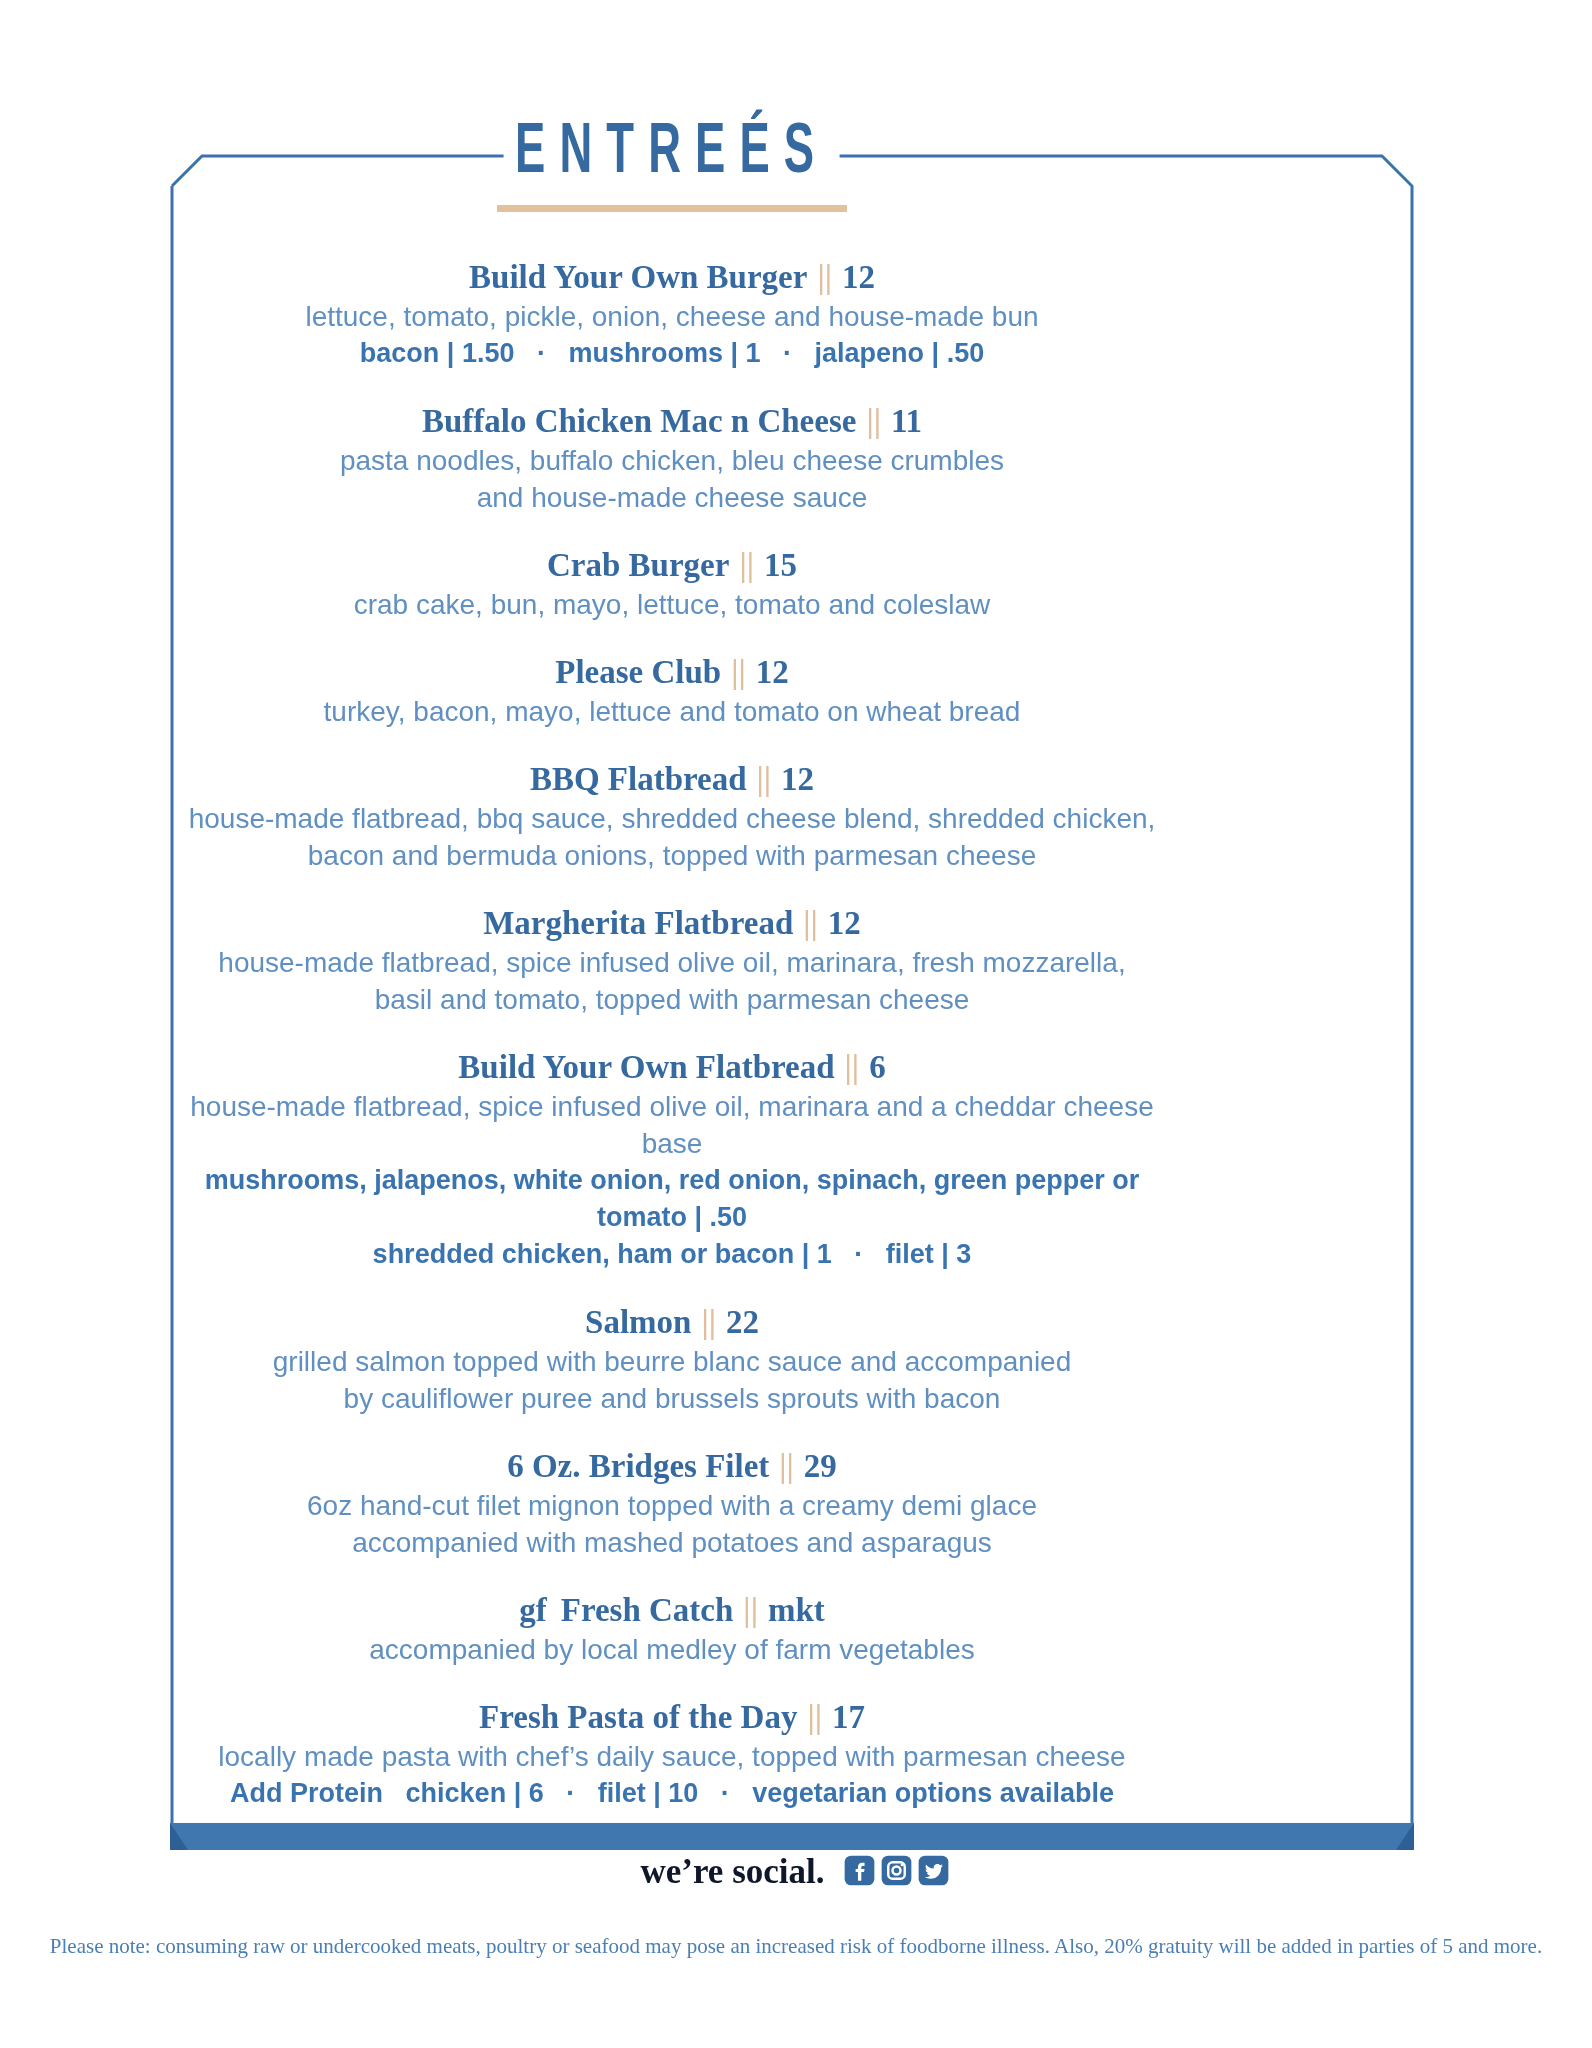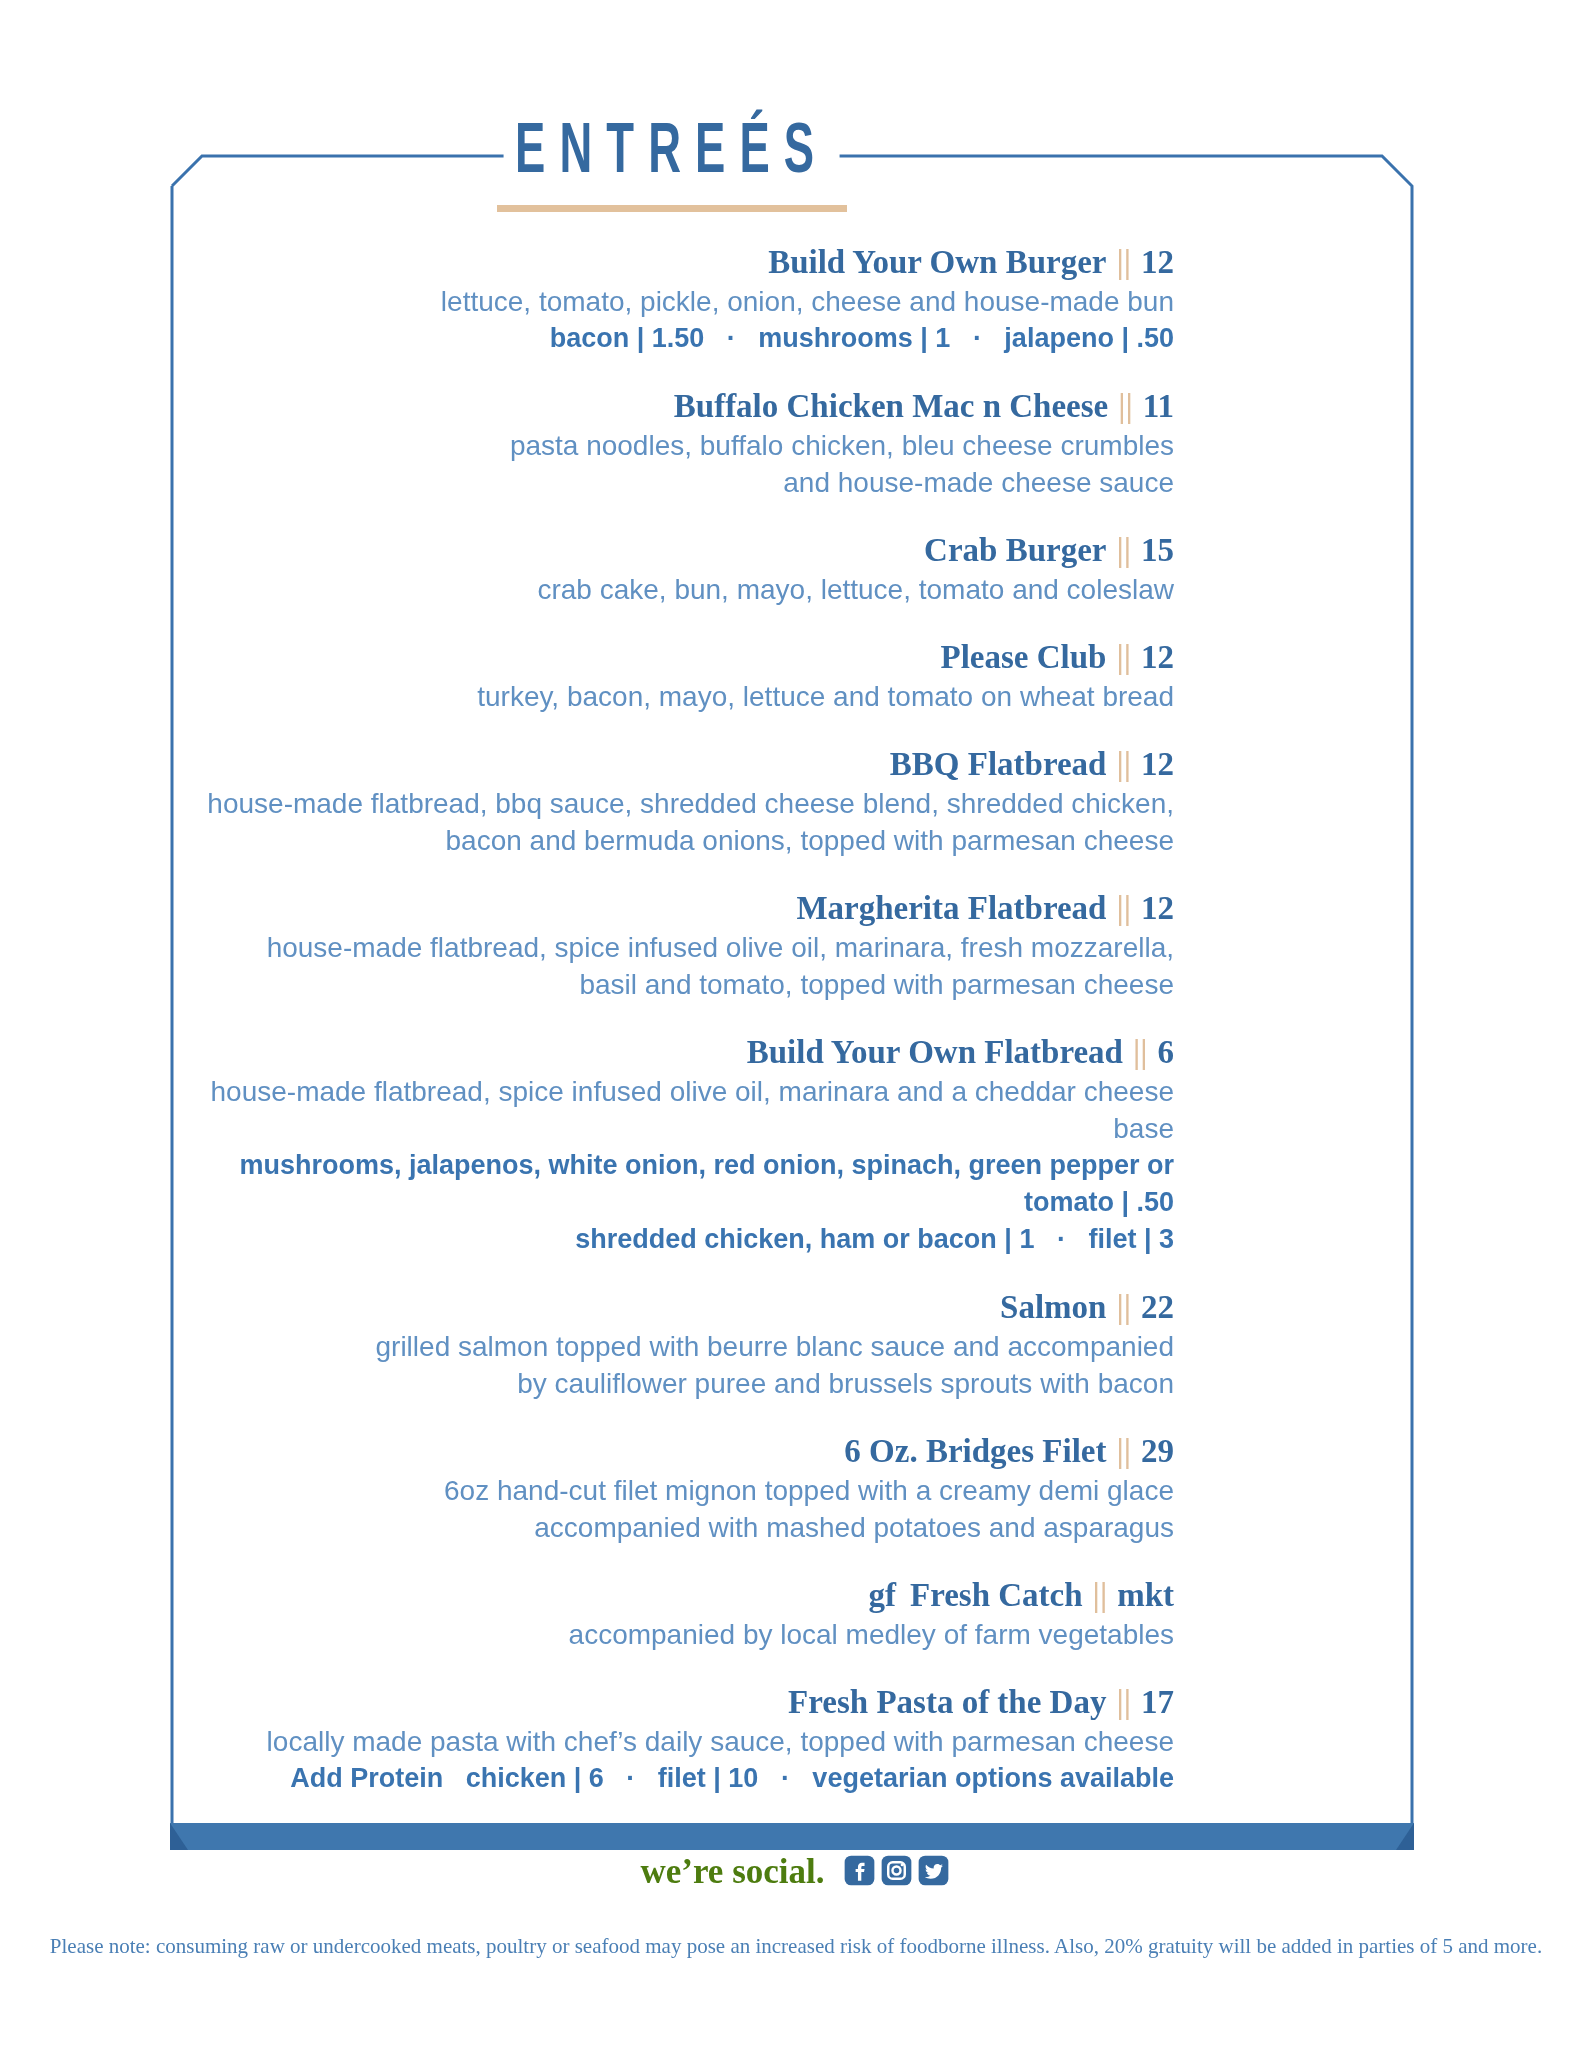--- a/index.html
+++ b/index.html
@@ -14,38 +14,38 @@
   
   .menu-title-wrap { position:absolute; top:-42px; left:0; width:100%; text-align:center; }
   .menu-title { display:inline-block; background:#ffffff; padding:0 18px;
     font-family:"Liberation Sans", sans-serif; font-weight:bold; font-size:71px; line-height:71px;
     letter-spacing:22px; color:#35699f; transform:scaleX(0.64); transform-origin:center center;
     white-space:nowrap; }
 
   .content { position:absolute; left:0; top:0; width:100%; padding-top:51px; }
   .divider { width:350px; height:7px; margin:0 auto; background:#e2c19c; }
 
-  .items { margin-top:29px; text-align:right; }
+  .items { margin-top:44px; text-align:center; }
   .item { margin-bottom:28px; }
   .item-title { font-family:"Liberation Serif", serif; font-weight:bold; font-size:33px;
     line-height:42px; color:#35699f; }
   .item-prefix { margin-right:14px; }
   .sep { color:#e0bf9c; margin:0 10px; font-weight:bold; }
   .item-desc { color:#6090c2; font-size:28px; line-height:37px; white-space:pre-wrap; }
   .item-options { color:#3a74b0; font-size:27px; line-height:37px; font-weight:bold; white-space:pre-wrap; }
 
   
   .bottom-bar { position:absolute; left:0; top:1669px; width:1244px; height:27px; background:#2e6096; }
   .bottom-bar::after { content:''; position:absolute; inset:0; background:#3f77ae;
     clip-path:polygon(0 0, 100% 0, calc(100% - 18px) 100%, 18px 100%); }
 
   
   .social { position:absolute; left:0; top:1852px; width:100%; text-align:center; }
   .social-label { font-family:"Liberation Serif", serif; font-weight:bold; font-size:35px;
-    color:#4d7c0f; vertical-align:middle; margin-right:16px; }
+    color:#0f172a; vertical-align:middle; margin-right:16px; }
   .social-icon { display:inline-block; width:31px; height:31px; vertical-align:middle;
     margin:0 3px; position:relative; top:-2px; }
   .disclaimer { position:absolute; left:0; top:1934px; width:100%; text-align:center;
     font-family:"Liberation Serif", serif; font-size:21px; color:#4a7fb5; }
 </style>
 </head>
 <body>
 
 <div class="page">
 

